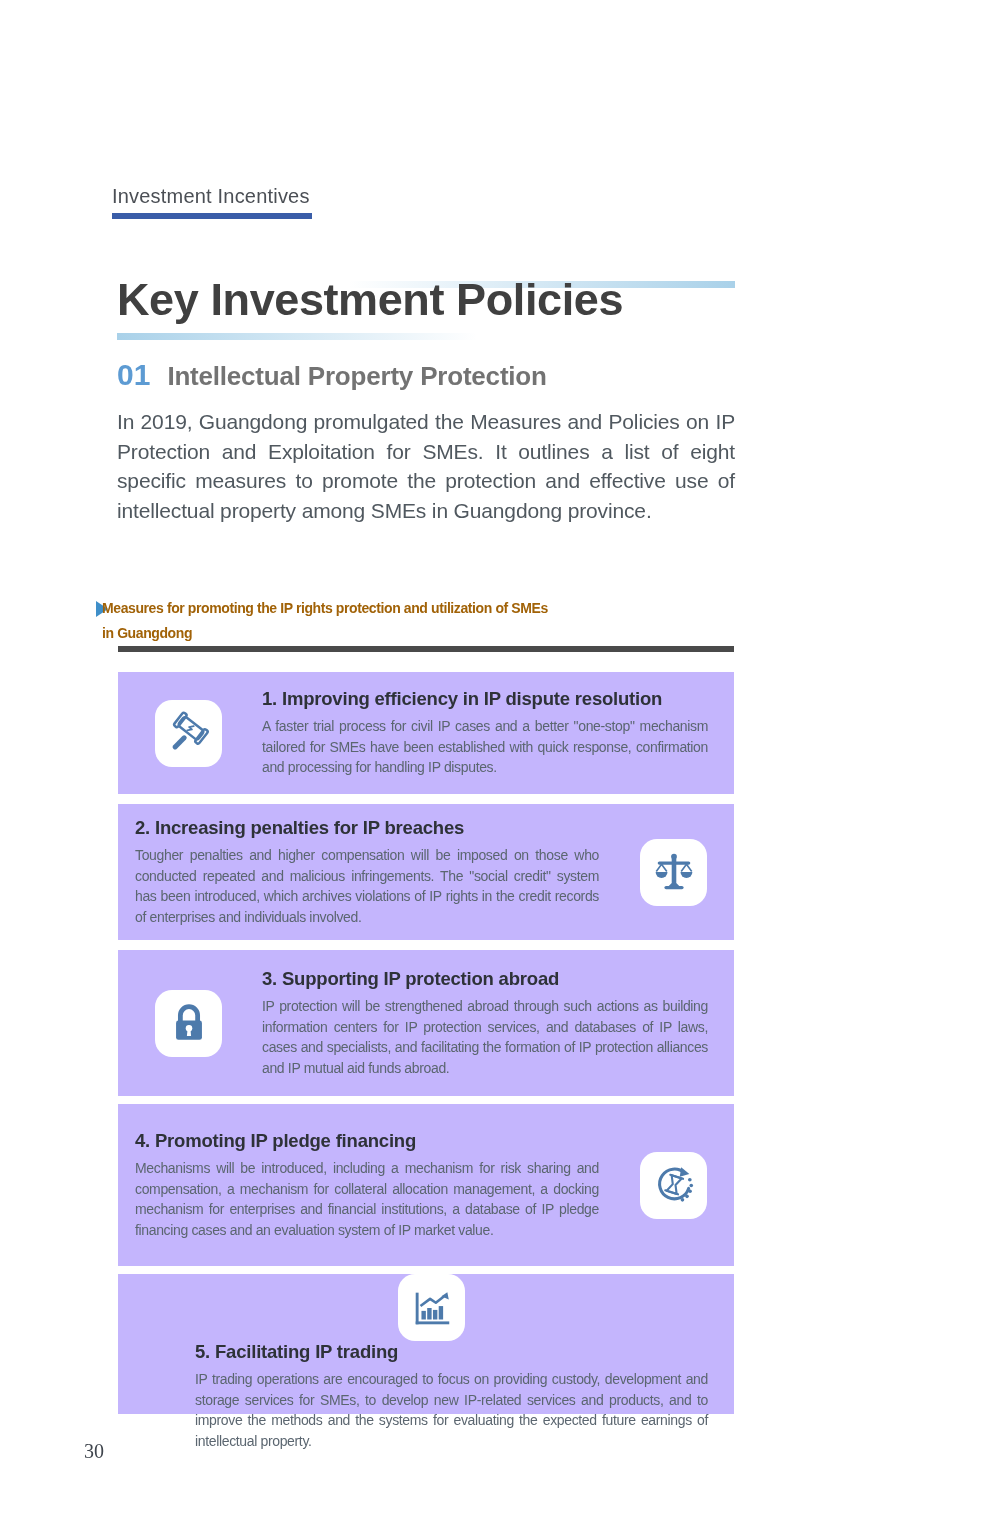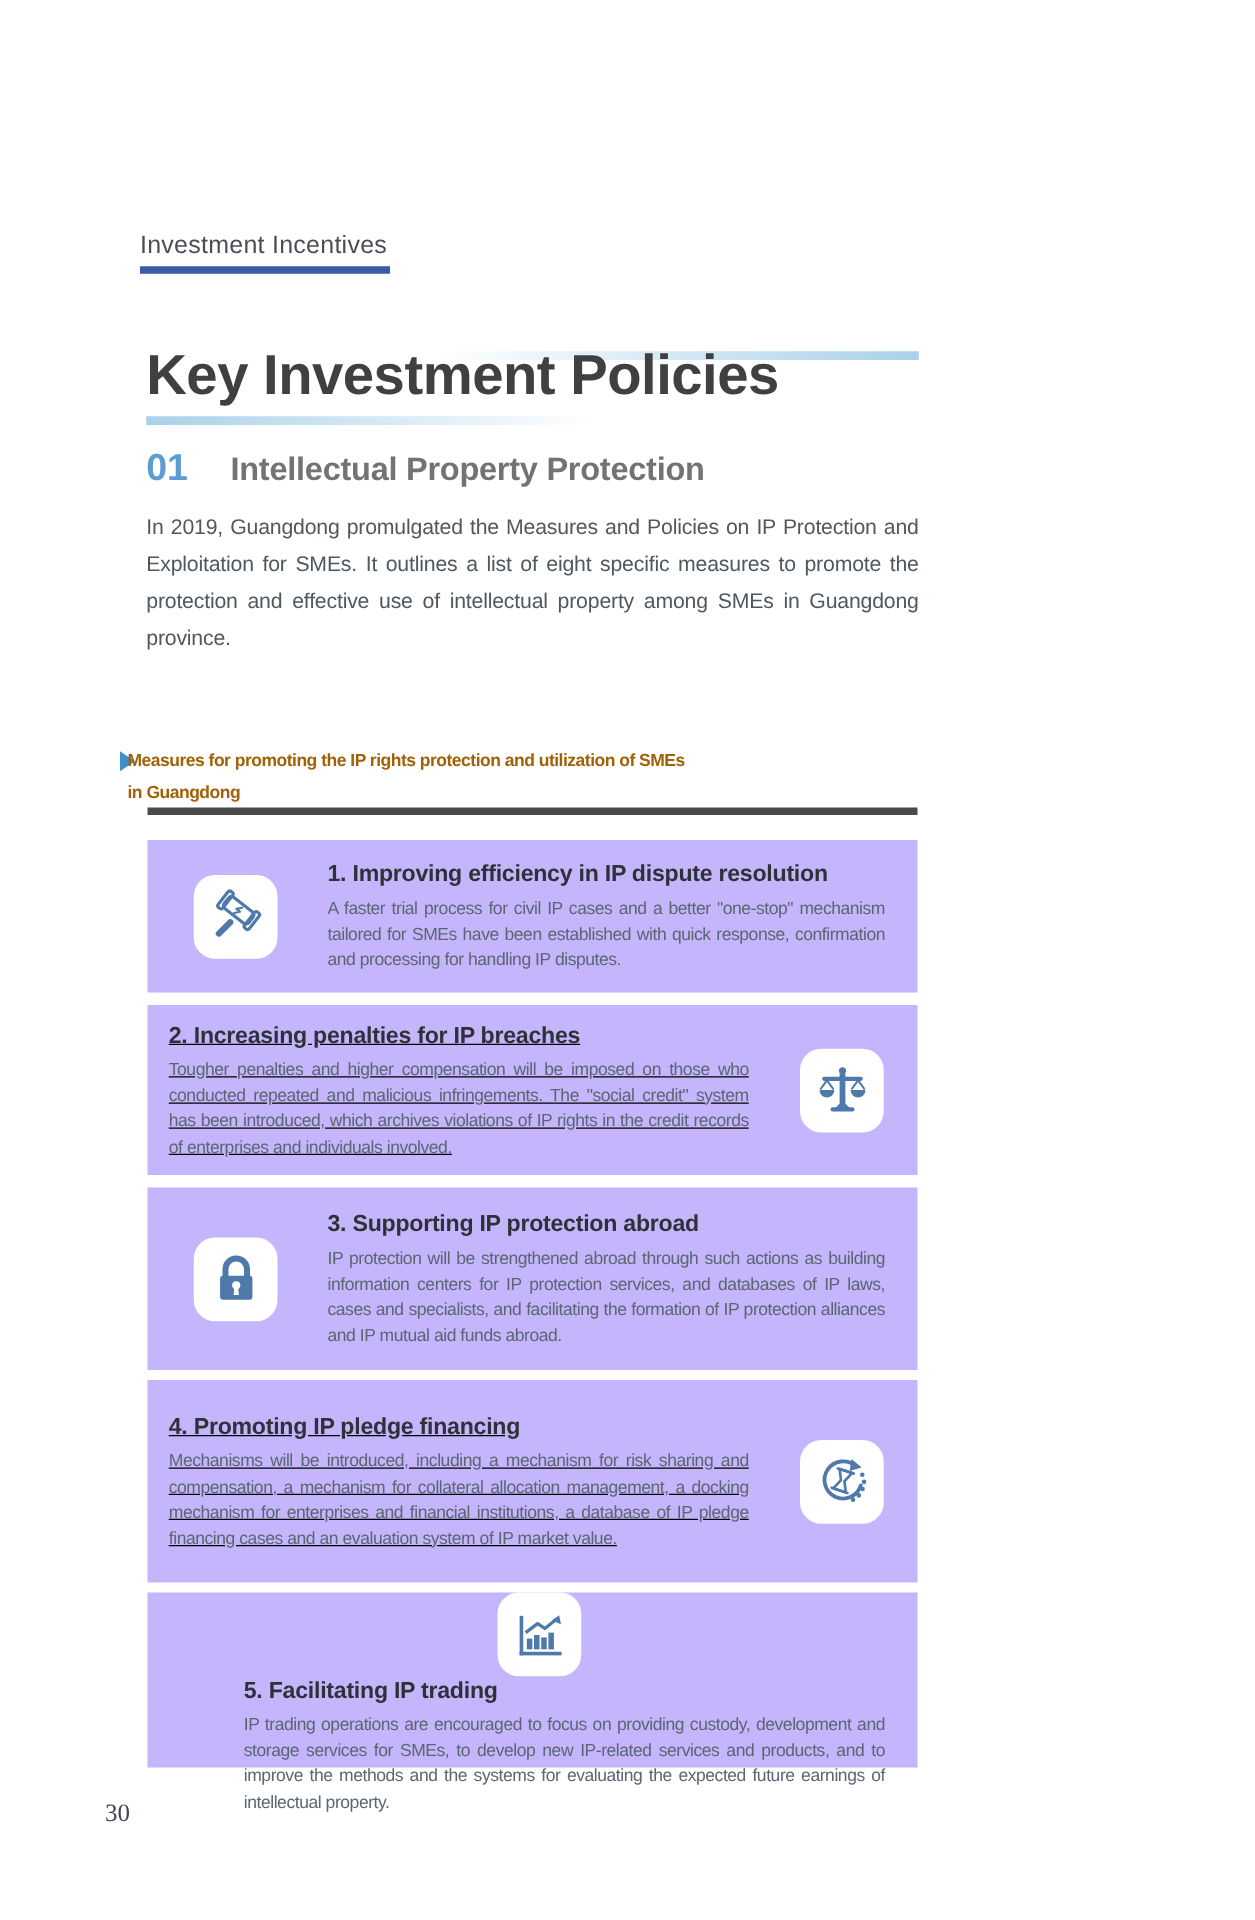--- a/index.html
+++ b/index.html
@@ -28,27 +28,27 @@
     position:absolute;left:117px;top:274px;margin:0;
     font-size:45px;font-weight:bold;color:#404040;letter-spacing:-.4px;
   }
   .title-bar-bottom{
     position:absolute;left:117px;top:333px;width:360px;height:7px;
     background:linear-gradient(to right, #a9d1e9, rgba(169,209,233,0));
   }
   
   .section-head{
     position:absolute;left:117px;top:358px;
-    display:flex;align-items:baseline;gap:34px;
+    display:flex;align-items:baseline;gap:17px;
   }
   .section-number{font-size:30px;font-weight:bold;color:#5d9bd3;}
   .section-title{font-size:26px;font-weight:bold;color:#737373;letter-spacing:-.2px;}
   .section-intro{
     position:absolute;left:117px;top:407px;width:618px;margin:0;
-    font-size:17px;line-height:29.5px;color:#50585f;
+    font-size:21px;line-height:29.5px;color:#50585f;
     text-align:justify;letter-spacing:-.15px;
   }
   
   .measures-arrow{
     position:absolute;left:96px;top:601px;width:0;height:0;
     border-left:12px solid #3f8fc9;
     border-top:8px solid transparent;border-bottom:8px solid transparent;
   }
   .measures-heading{
     position:absolute;left:102px;top:596px;width:640px;
@@ -59,21 +59,21 @@
   .measures-underline{
     position:absolute;left:118px;top:646px;width:616px;height:6px;
     background:#4a4a4a;
   }
   
   .card{
     position:absolute;left:118px;width:616px;background:#c4b5fd;
     display:flex;align-items:center;box-sizing:border-box;
   }
   .card-left{padding:0 26px 0 37px;}
-  .card-right{padding:0 27px 0 17px;text-decoration:underline;}
+  .card-right{padding:0 27px 0 17px;}
   .tile{
     flex:none;width:67px;height:67px;border-radius:17px;background:#ffffff;
     display:flex;align-items:center;justify-content:center;
   }
   .tile svg{width:46px;height:46px;}
   .card-left .card-text{margin-left:40px;}
   .card-right .card-text{width:464px;}
   .card-right .tile{margin-left:auto;}
   .card-text h3{
     margin:0 0 6px 0;font-size:18.5px;font-weight:bold;color:#2e3238;

